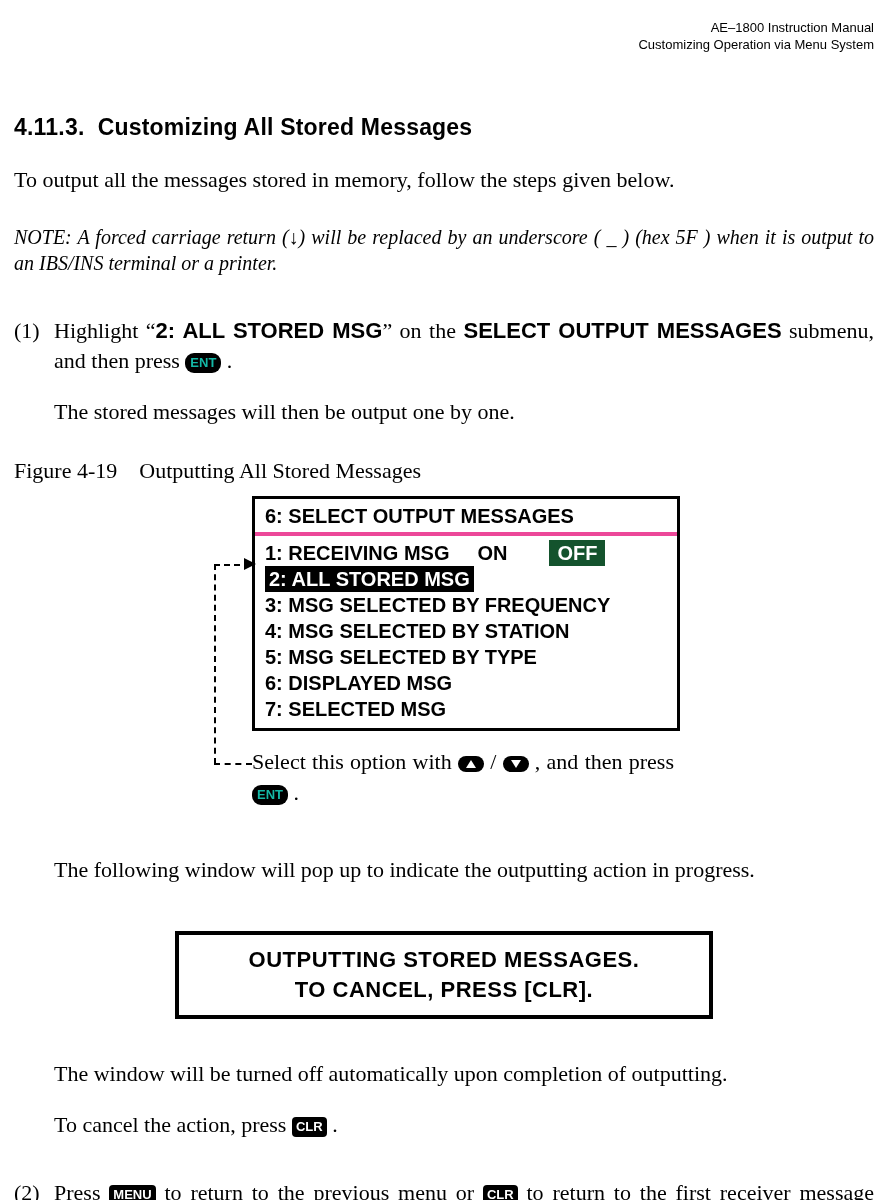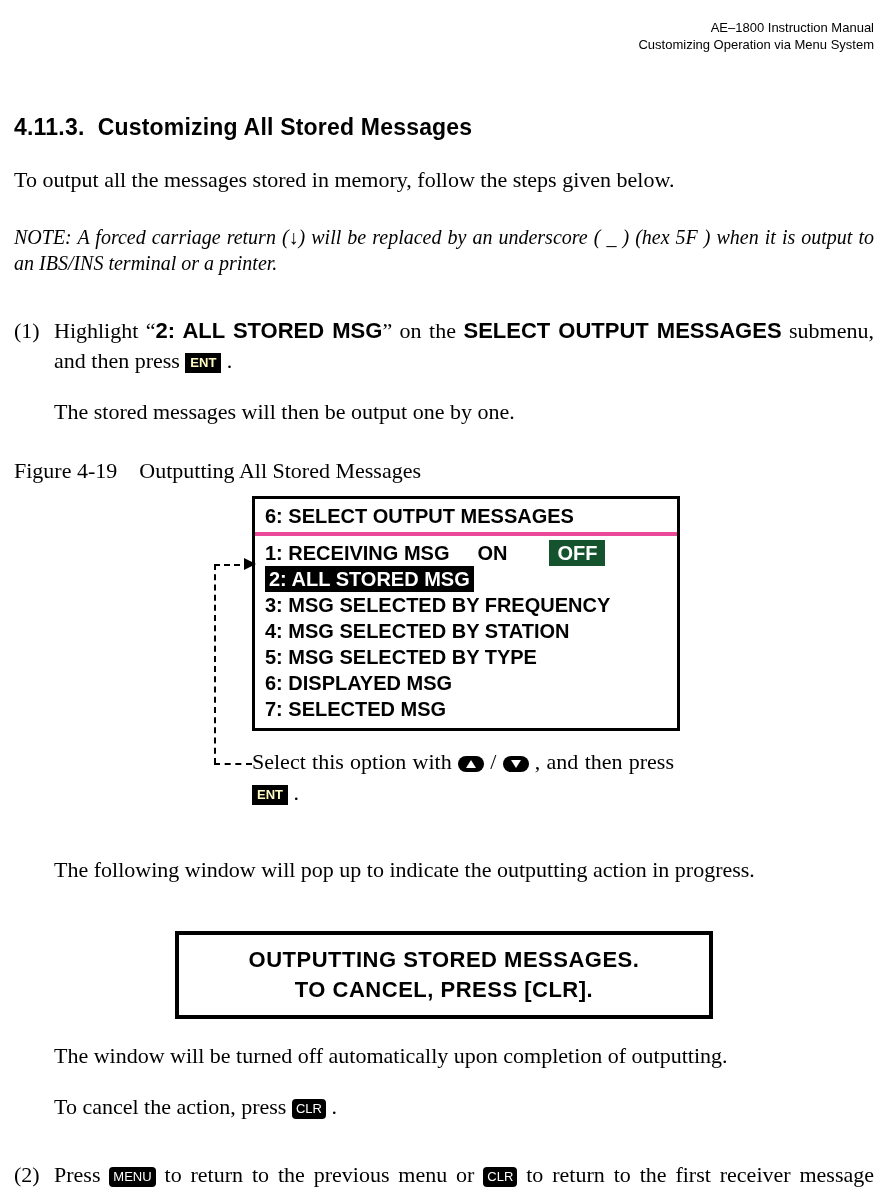--- a/index.html
+++ b/index.html
@@ -61,32 +61,32 @@
   }
   .bolds {
     font-family: Arial, Helvetica, sans-serif;
     font-weight: bold;
   }
   .ent-btn, .key-btn {
     display: inline-block;
     font-family: Arial, Helvetica, sans-serif;
     font-weight: bold;
     font-size: 13px;
-    color: #fef9c3;
+    color: #14b8a6;
     background: #000;
     padding: 2px 5px;
-    border-radius: 0;
+    border-radius: 9px;
     line-height: 16px;
     vertical-align: 1px;
     font-style: normal;
   }
   .key-square {
     display: inline-block;
     font-family: Arial, Helvetica, sans-serif;
-    font-weight: normal;
+    font-weight: bold;
     font-size: 13px;
     color: #fff;
     background: #000;
     padding: 2px 4px;
     border-radius: 4px;
     line-height: 16px;
     vertical-align: 1px;
     font-style: normal;
   }
   .arrow-btn {
@@ -179,21 +179,21 @@
     margin-left: 80px;
     width: 422px;
     font-size: 22px;
     line-height: 1.4;
     text-align: justify;
   }
   
   .popup-box {
     border: 4px solid #000;
     width: 530px;
-    margin: 0 auto 22px auto;
+    margin: 0 auto 40px auto;
     text-align: center;
     font-family: Arial, Helvetica, sans-serif;
     font-weight: bold;
     font-size: 22px;
     line-height: 1.35;
     padding: 10px 0;
     letter-spacing: 0.5px;
   }
   .just { text-align: justify; }
 </style>

